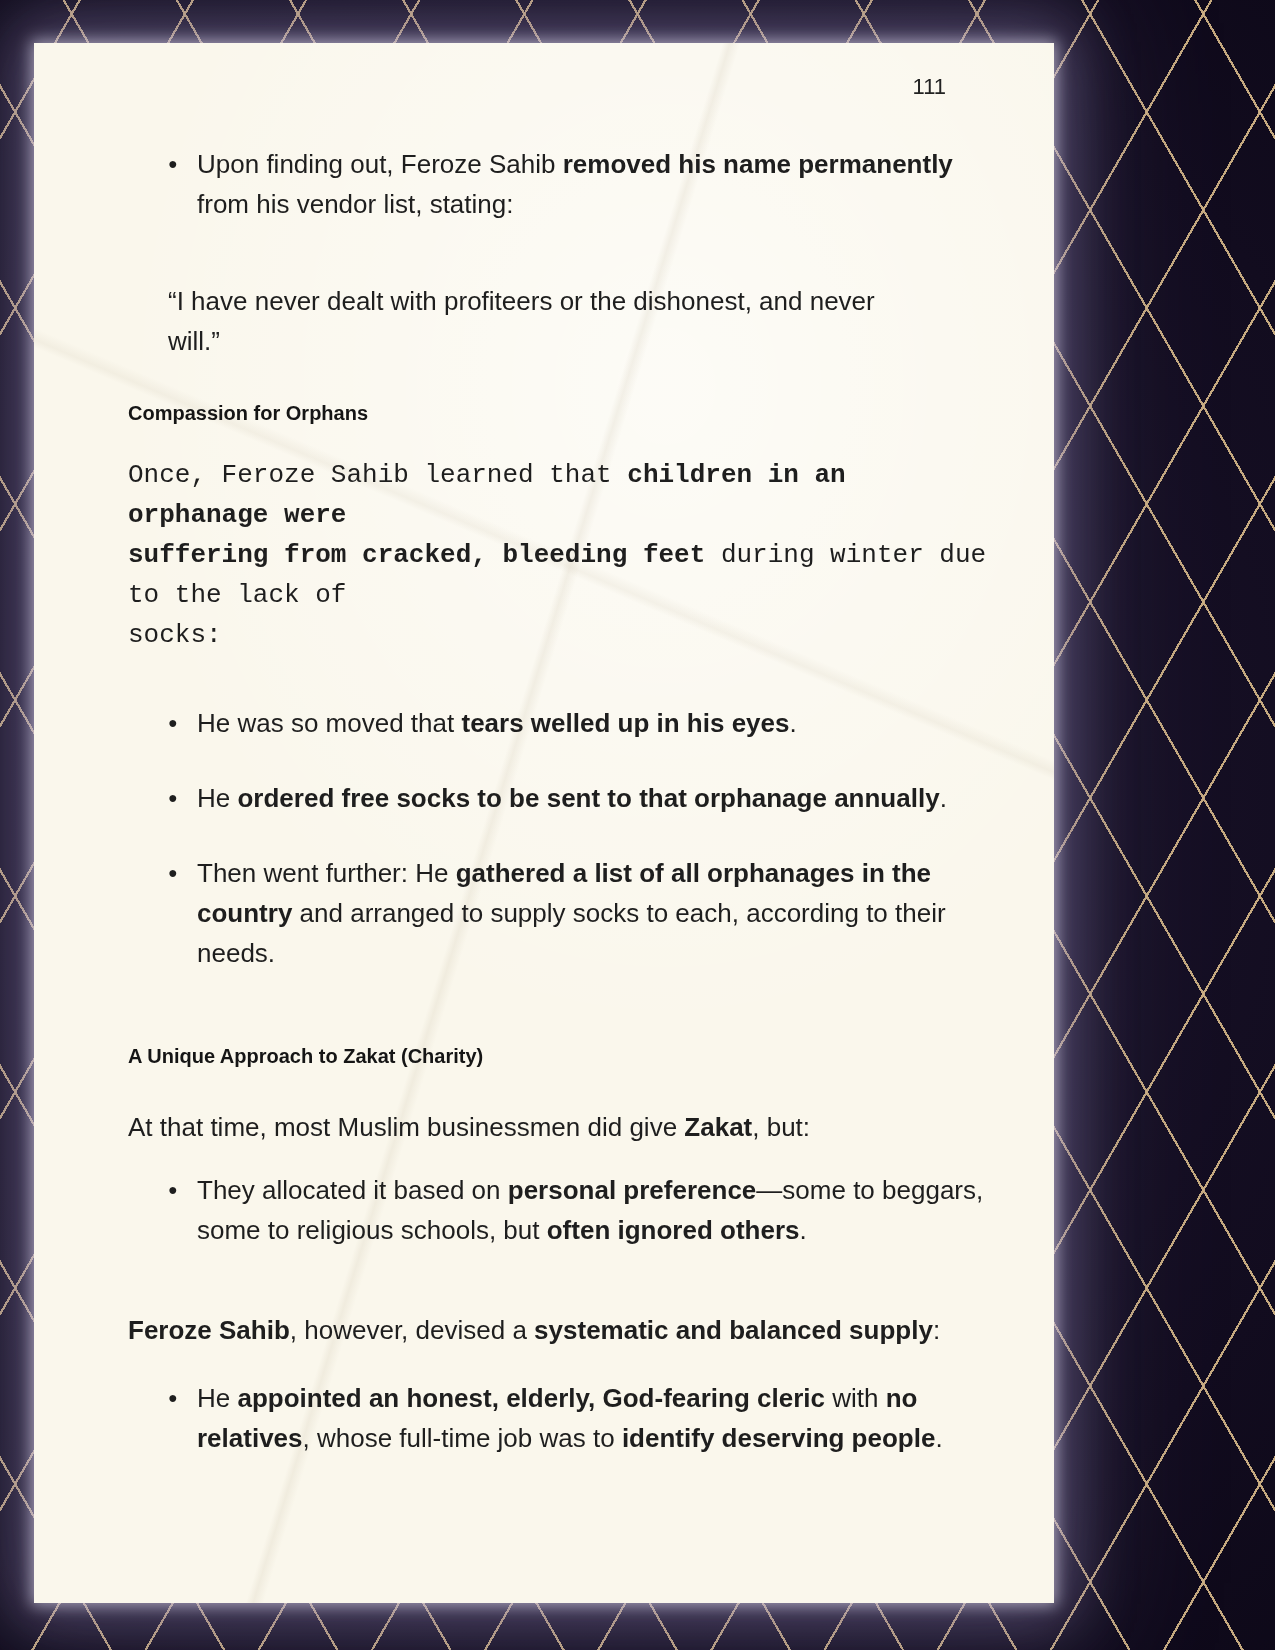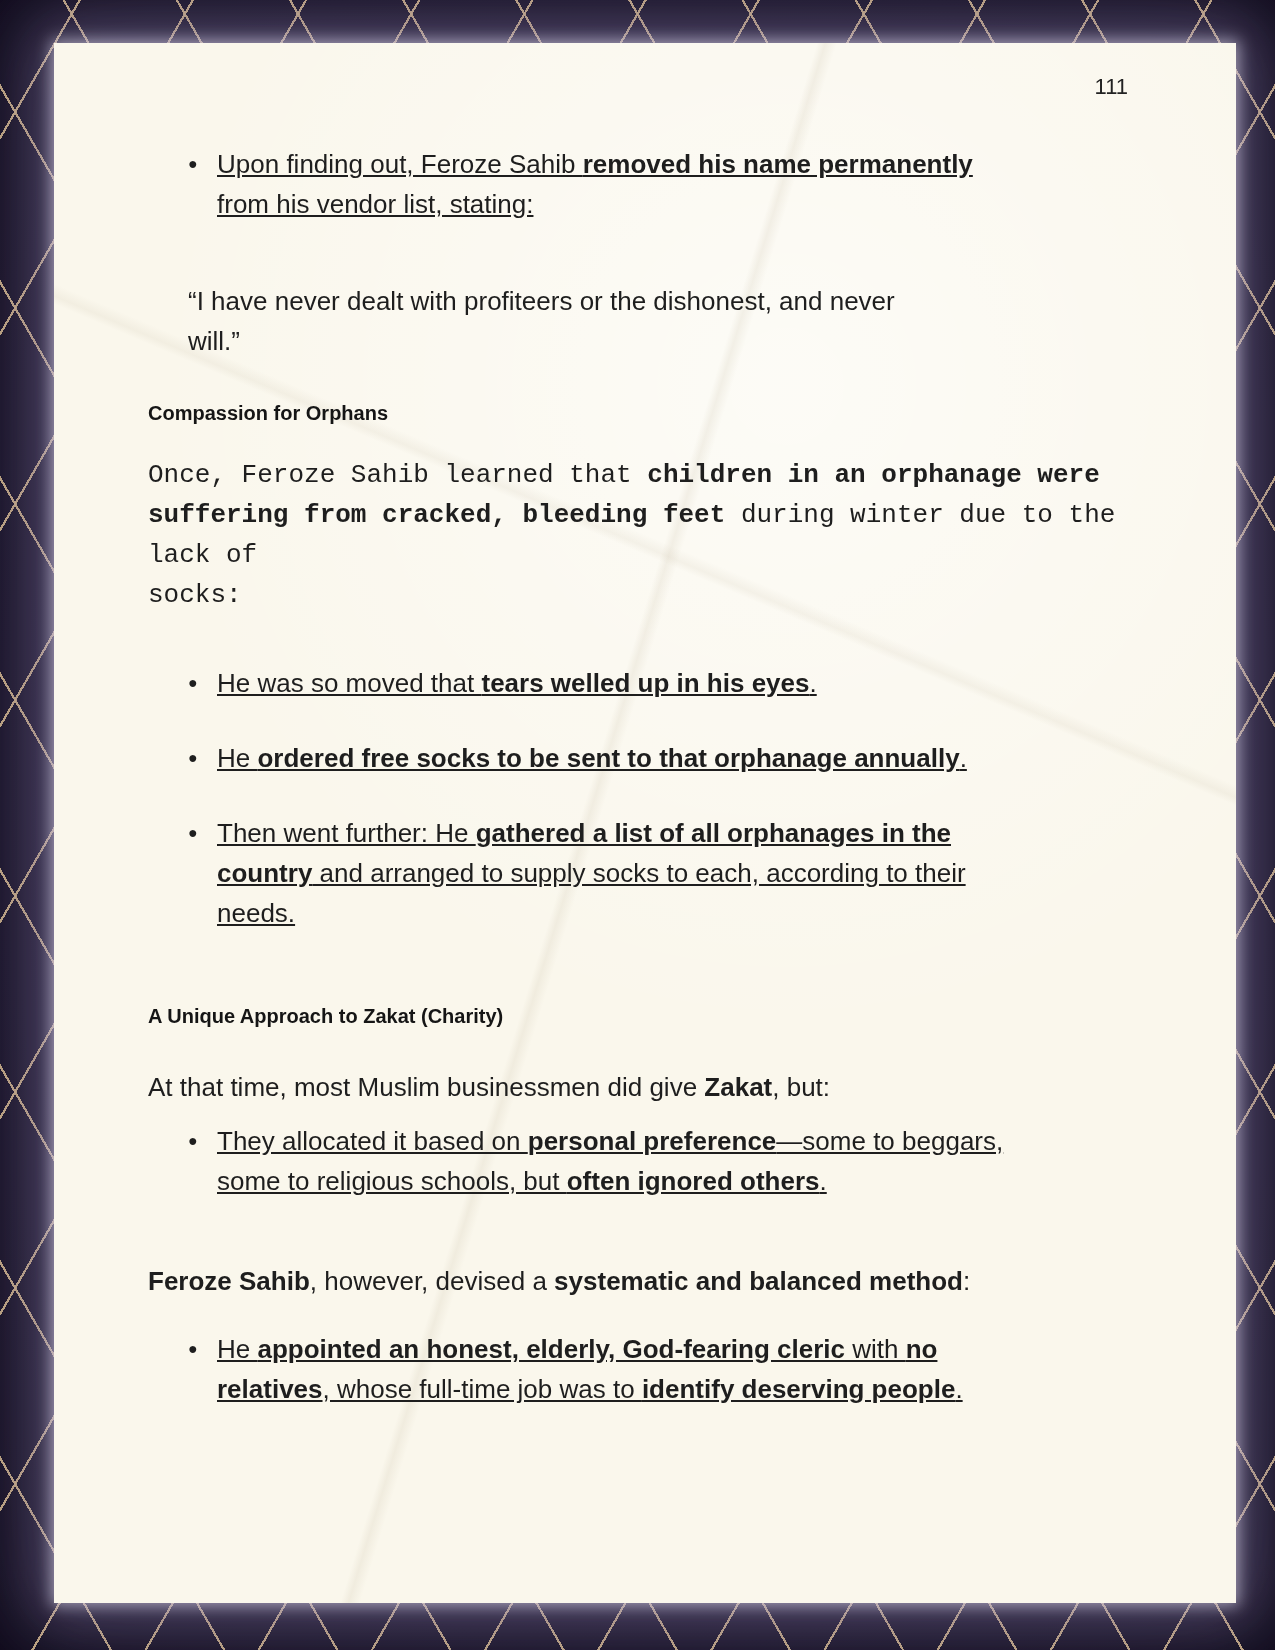--- a/index.html
+++ b/index.html
@@ -6,21 +6,21 @@
   body{
     width:1275px;height:1650px;position:relative;overflow:hidden;
     font-family:"Liberation Sans", sans-serif;
     background-color:#0a0613;
     background-image:
       repeating-linear-gradient(60deg,  rgba(0,0,0,0) 0 95px, rgba(207,178,133,0.95) 95px 97.2px, rgba(0,0,0,0) 97.2px 98px),
       repeating-linear-gradient(-60deg, rgba(0,0,0,0) 0 95px, rgba(207,178,133,0.95) 95px 97.2px, rgba(0,0,0,0) 97.2px 98px),
       radial-gradient(135% 115% at 50% 48%, #1e1730 0%, #120c1f 45%, #0a0614 70%, #030207 100%);
   }
   .page{
-    position:absolute;left:54px;top:43px;width:1182px;height:1560px;
+    position:absolute;left:34px;top:43px;width:1020px;height:1560px;
     overflow:hidden;
     color:#1e1e1e;
     background:
       linear-gradient(107deg, rgba(0,0,0,0) 46%, rgba(190,178,152,0.16) 46.5%, rgba(0,0,0,0) 47.2%),
       linear-gradient(23deg,  rgba(0,0,0,0) 63%, rgba(190,178,152,0.13) 63.4%, rgba(0,0,0,0) 64%),
       radial-gradient(90% 70% at 62% 22%, rgba(255,255,255,0.55), rgba(255,255,255,0) 60%),
       #faf7ec;
     box-shadow:
       0 0 14px 3px rgba(235,230,250,0.55),
       0 0 55px 20px rgba(152,142,188,0.40),
@@ -30,34 +30,34 @@
   .page-number{
     position:absolute;top:31px;right:108px;
     font-size:22px;line-height:26px;color:#222;
   }
   .content{padding:0 60px 0 94px;}
   p,h2,ul{margin:0;padding:0;}
   .rich{white-space:pre-wrap;}
   .rich .b{font-weight:bold;}
   h2{font-size:20px;line-height:37px;font-weight:bold;color:#151515;}
   ul.bullets{list-style:none;padding-left:69px;}
-  ul.bullets li{position:relative;text-decoration:underline;}
+  ul.bullets li{position:relative;}
   ul.bullets li::before{
     content:"●";position:absolute;left:-29px;top:0;
     font-size:16px;line-height:40px;color:#1e1e1e;
   }
   ul.bullets li + li{margin-top:35px;}
   .ul-intro{margin-top:101px;}
   .quote{margin-top:57px;margin-left:40px;}
   .h-orphans{margin-top:34px;}
   .p-orphans{margin-top:23px;font-family:Liberation Mono, monospace;}
   .ul-orphans{margin-top:48px;}
   .h-zakat{margin-top:65px;}
   .p-zakat{margin-top:32px;}
-  .ul-zakat{margin-top:14px;}
+  .ul-zakat{margin-top:23px;}
   .p-method{margin-top:60px;}
   .ul-method{margin-top:28px;}
   .ul-method li + li{margin-top:30px;}
 </style>
 </head>
 <body>
 
 <div class="page">
   <div class="page-number">111</div>
   <div class="content">
@@ -86,21 +86,21 @@
 
     <h2 class="h-zakat">A Unique Approach to Zakat (Charity)</h2>
 
     <p class="p-zakat rich"><span>At that time, most Muslim businessmen did give </span><span class="b">Zakat</span><span>, but:</span></p>
 
     <ul class="bullets ul-zakat">
       <li class="rich"><span>They allocated it based on </span><span class="b">personal preference</span><span>—some to beggars,
 some to religious schools, but </span><span class="b">often ignored others</span><span>.</span></li>
     </ul>
 
-    <p class="p-method rich"><span class="b">Feroze Sahib</span><span>, however, devised a </span><span class="b">systematic and balanced method</span><span>:</span></p>
+    <p class="p-method rich"><span class="b">Feroze Sahib</span><span>, however, devised a </span><span class="b">systematic and balanced supply</span><span>:</span></p>
 
     <ul class="bullets ul-method">
       <li class="rich"><span>He </span><span class="b">appointed an honest, elderly, God-fearing cleric</span><span> with </span><span class="b">no
 relatives</span><span>, whose full-time job was to </span><span class="b">identify deserving people</span><span>.</span></li>
     </ul>
 
   </div>
 </div>
 
 </body></html>

